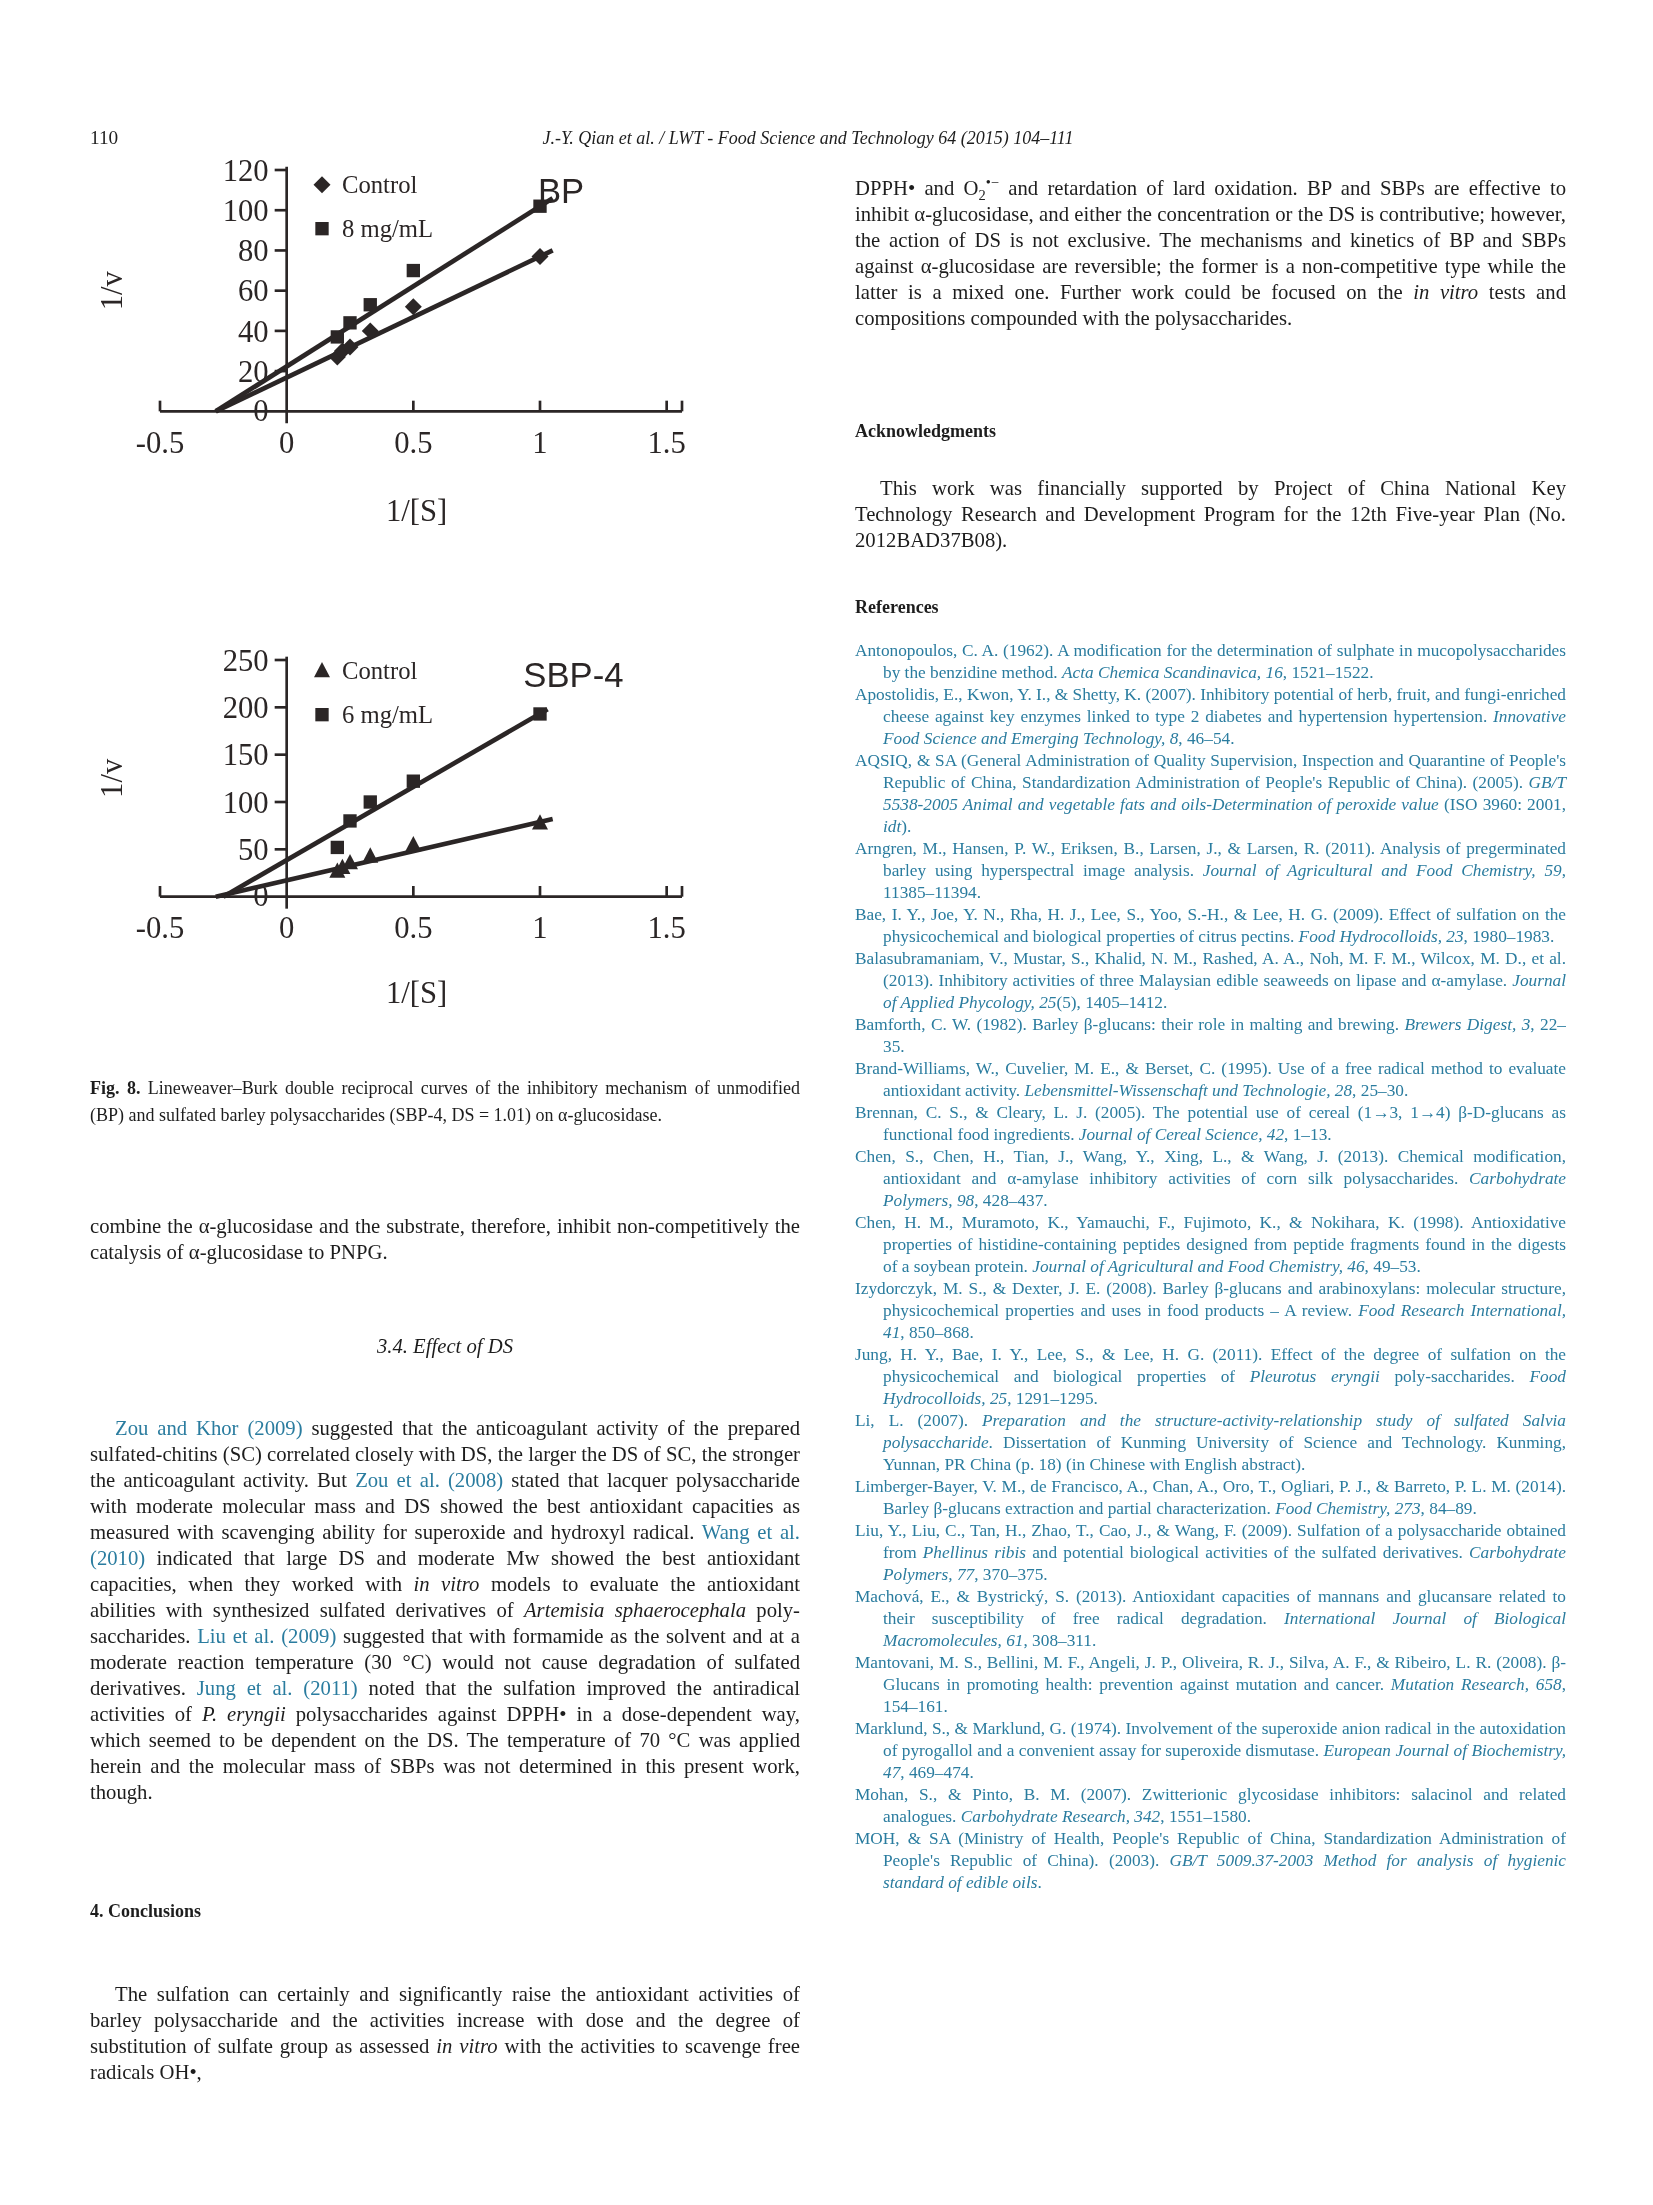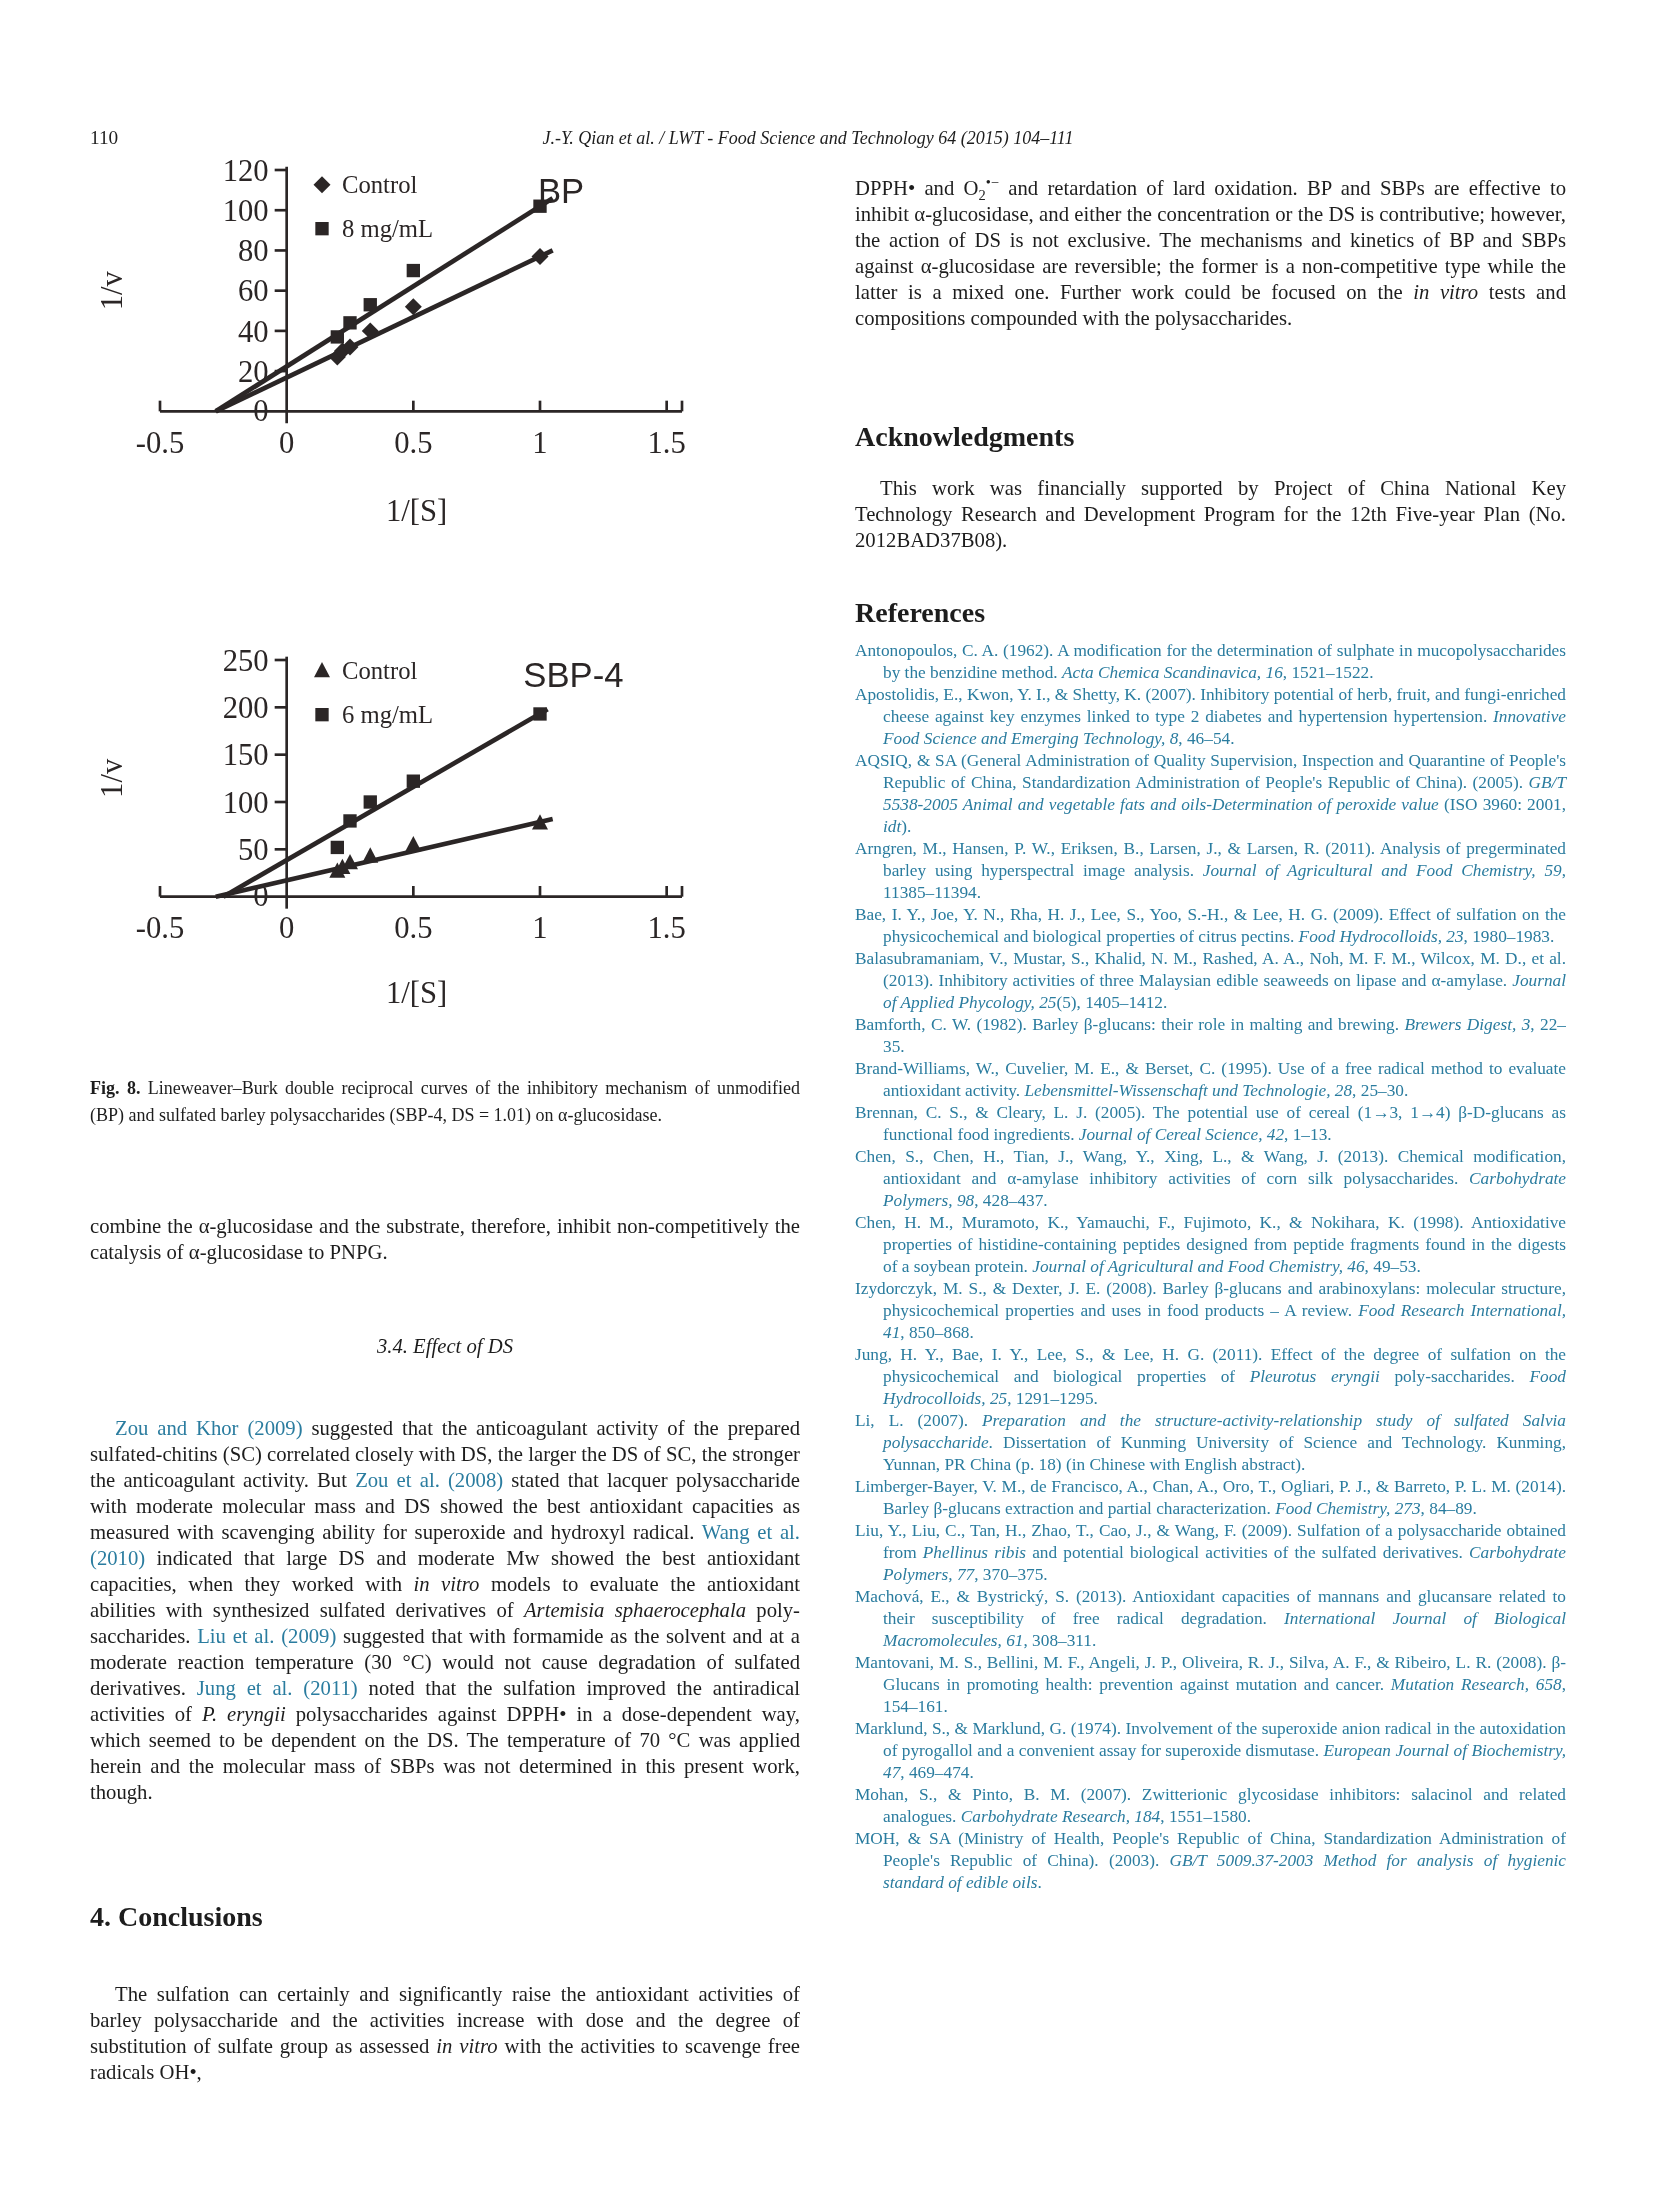--- a/index.html
+++ b/index.html
@@ -12,21 +12,21 @@
   .col{ position:absolute; top:0; height:2205px; }
   .col-left{ left:90px; width:710px; }
   .col-right{ left:855px; width:711px; }
   .col > *{ position:absolute; left:0; width:100%; margin:0; }
   .chart{ left:0; width:710px; }
   .chart svg{ display:block; }
   .caption{ font-size:18px; line-height:27px; text-align:justify; }
   .caption .b{ font-weight:bold; }
   .para{ font-size:20.7px; line-height:26px; text-align:justify; }
   .para.indent{ text-indent:25px; }
-  .h-bold{ font-size:28px; font-weight:bold; }
+  .h-bold{ font-size:18px; font-weight:bold; }
   .h-italic{ font-size:20.7px; font-style:italic; font-weight:normal;text-align:center; }
   .link{ color:var(--link); }
   .i{ font-style:italic; }
   sub,sup{ line-height:0; font-size:70%; }
   .refs{ font-size:17.3px; line-height:22px; color:var(--link); text-align:justify; }
   .ref{ margin:0; padding-left:28px; text-indent:-28px; }
 </style>
 </head>
 <body>
 
@@ -157,18 +157,18 @@
         <p class="ref"><span>Chen, S., Chen, H., Tian, J., Wang, Y., Xing, L., &amp; Wang, J. (2013). Chemical modification, antioxidant and α-amylase inhibitory activities of corn silk polysaccharides. </span><span class="i">Carbohydrate Polymers, 98</span><span>, 428–437.</span></p>
         <p class="ref"><span>Chen, H. M., Muramoto, K., Yamauchi, F., Fujimoto, K., &amp; Nokihara, K. (1998). Antioxidative properties of histidine-containing peptides designed from peptide fragments found in the digests of a soybean protein. </span><span class="i">Journal of Agricultural and Food Chemistry, 46</span><span>, 49–53.</span></p>
         <p class="ref"><span>Izydorczyk, M. S., &amp; Dexter, J. E. (2008). Barley β-glucans and arabinoxylans: molecular structure, physicochemical properties and uses in food products – A review. </span><span class="i">Food Research International, 41</span><span>, 850–868.</span></p>
         <p class="ref"><span>Jung, H. Y., Bae, I. Y., Lee, S., &amp; Lee, H. G. (2011). Effect of the degree of sulfation on the physicochemical and biological properties of </span><span class="i">Pleurotus eryngii</span><span> poly-saccharides. </span><span class="i">Food Hydrocolloids, 25</span><span>, 1291–1295.</span></p>
         <p class="ref"><span>Li, L. (2007). </span><span class="i">Preparation and the structure-activity-relationship study of sulfated Salvia polysaccharide</span><span>. Dissertation of Kunming University of Science and Technology. Kunming, Yunnan, PR China (p. 18) (in Chinese with English abstract).</span></p>
         <p class="ref"><span>Limberger-Bayer, V. M., de Francisco, A., Chan, A., Oro, T., Ogliari, P. J., &amp; Barreto, P. L. M. (2014). Barley β-glucans extraction and partial characterization. </span><span class="i">Food Chemistry, 273</span><span>, 84–89.</span></p>
         <p class="ref"><span>Liu, Y., Liu, C., Tan, H., Zhao, T., Cao, J., &amp; Wang, F. (2009). Sulfation of a polysaccharide obtained from </span><span class="i">Phellinus ribis</span><span> and potential biological activities of the sulfated derivatives. </span><span class="i">Carbohydrate Polymers, 77</span><span>, 370–375.</span></p>
         <p class="ref"><span>Machová, E., &amp; Bystrický, S. (2013). Antioxidant capacities of mannans and glucansare related to their susceptibility of free radical degradation. </span><span class="i">International Journal of Biological Macromolecules, 61</span><span>, 308–311.</span></p>
         <p class="ref"><span>Mantovani, M. S., Bellini, M. F., Angeli, J. P., Oliveira, R. J., Silva, A. F., &amp; Ribeiro, L. R. (2008). β-Glucans in promoting health: prevention against mutation and cancer. </span><span class="i">Mutation Research, 658</span><span>, 154–161.</span></p>
         <p class="ref"><span>Marklund, S., &amp; Marklund, G. (1974). Involvement of the superoxide anion radical in the autoxidation of pyrogallol and a convenient assay for superoxide dismutase. </span><span class="i">European Journal of Biochemistry, 47</span><span>, 469–474.</span></p>
-        <p class="ref"><span>Mohan, S., &amp; Pinto, B. M. (2007). Zwitterionic glycosidase inhibitors: salacinol and related analogues. </span><span class="i">Carbohydrate Research, 184</span><span>, 1551–1580.</span></p>
+        <p class="ref"><span>Mohan, S., &amp; Pinto, B. M. (2007). Zwitterionic glycosidase inhibitors: salacinol and related analogues. </span><span class="i">Carbohydrate Research, 342</span><span>, 1551–1580.</span></p>
         <p class="ref"><span>MOH, &amp; SA (Ministry of Health, People's Republic of China, Standardization Administration of People's Republic of China). (2003). </span><span class="i">GB/T 5009.37-2003 Method for analysis of hygienic standard of edible oils</span><span>.</span></p>
       </div>
   </div>
 </div>
 
 
 </body></html>

